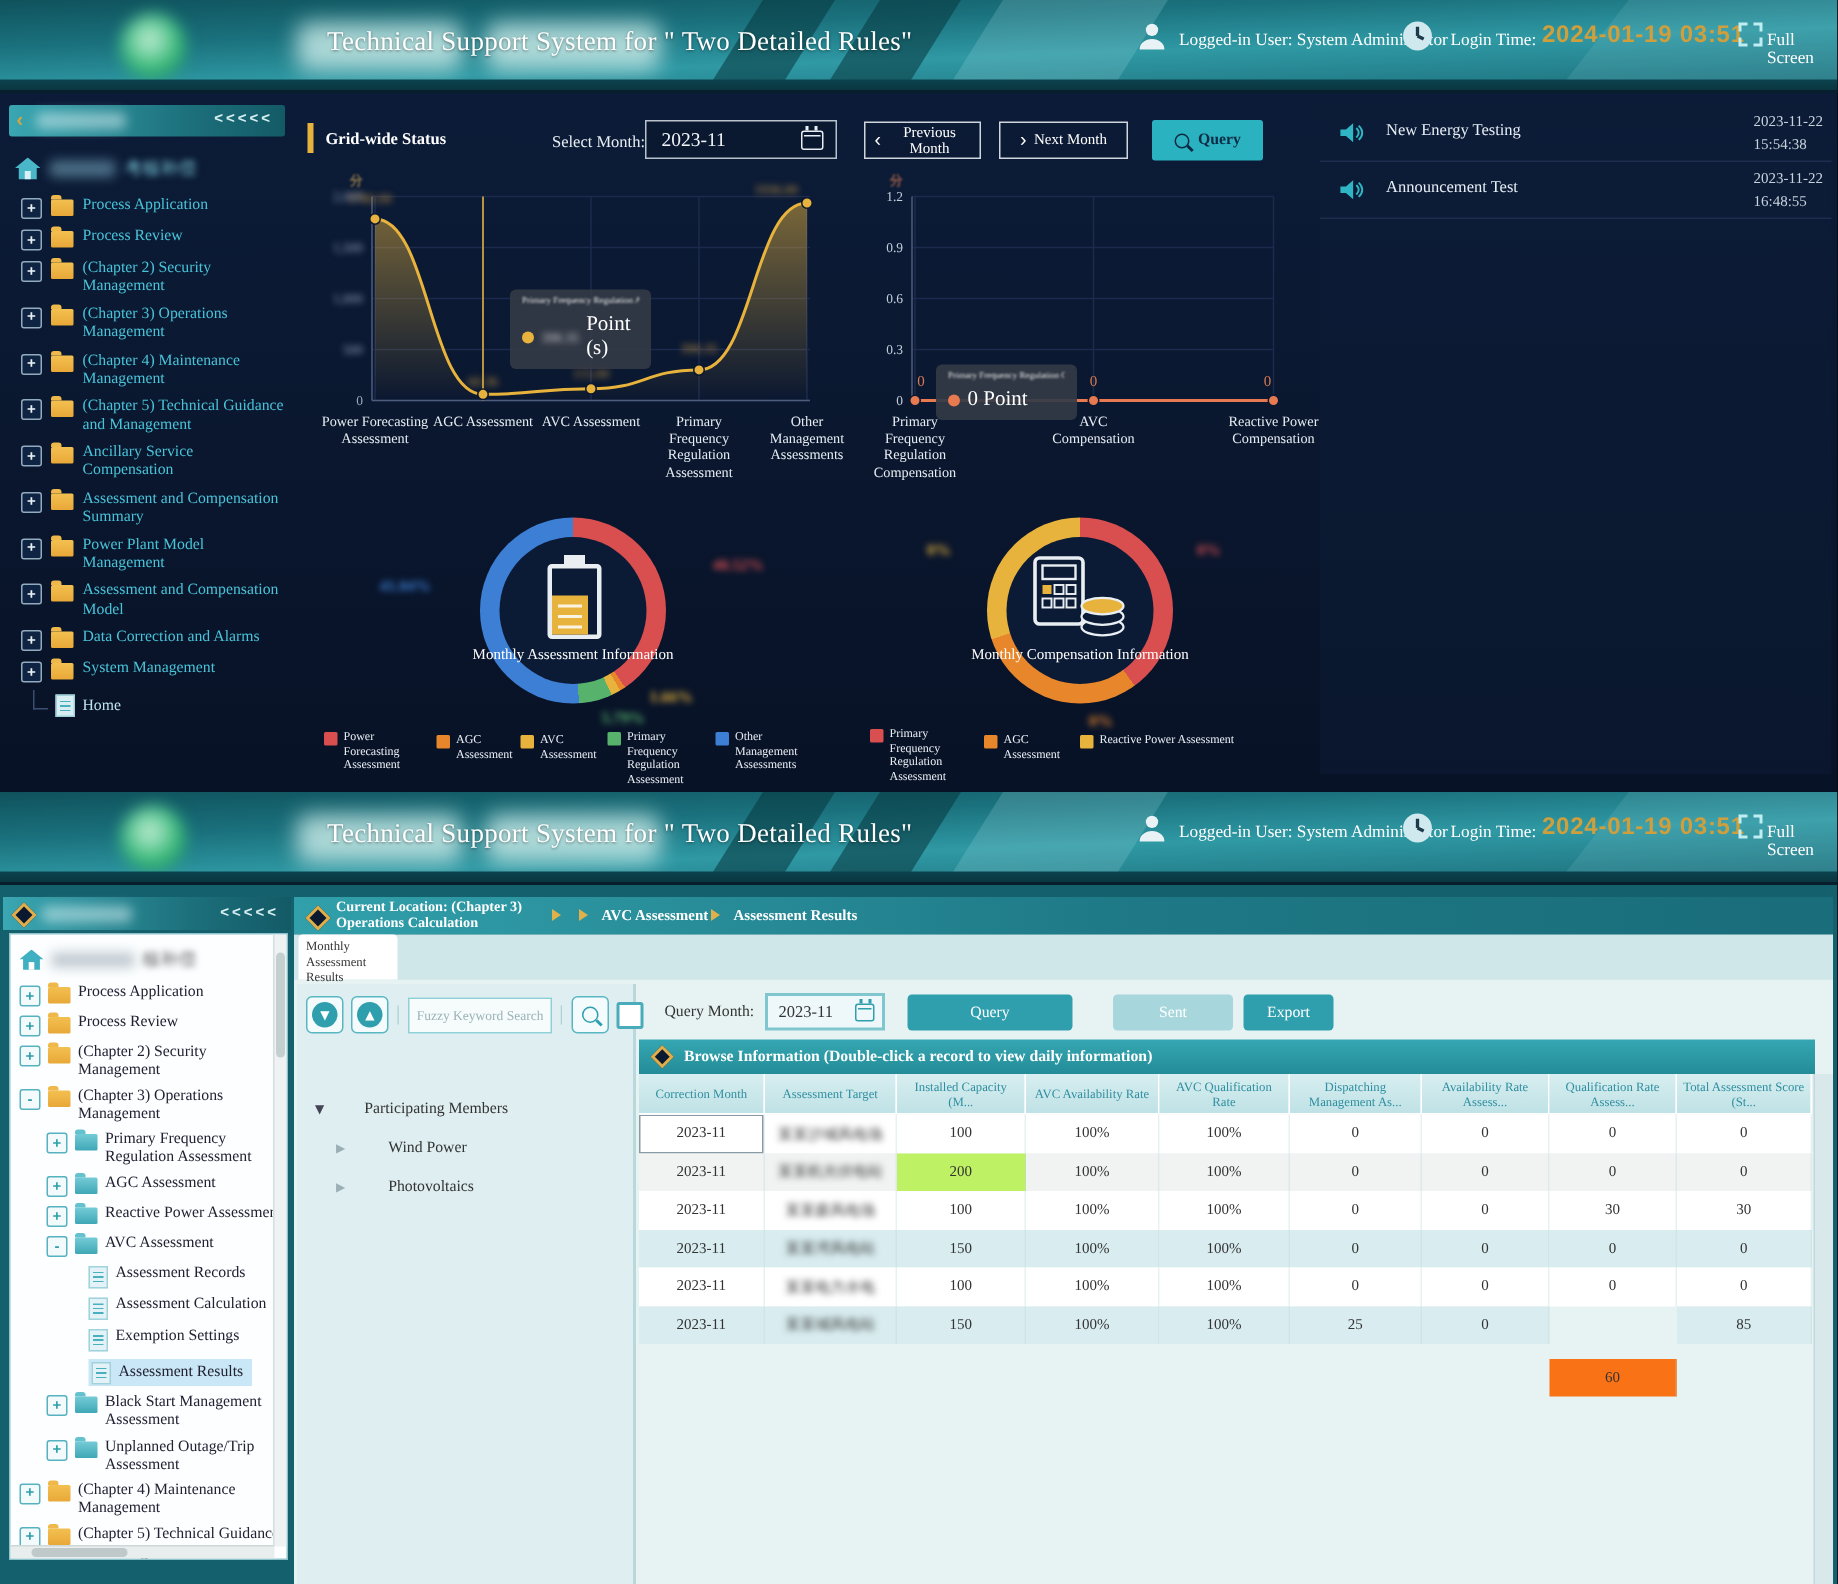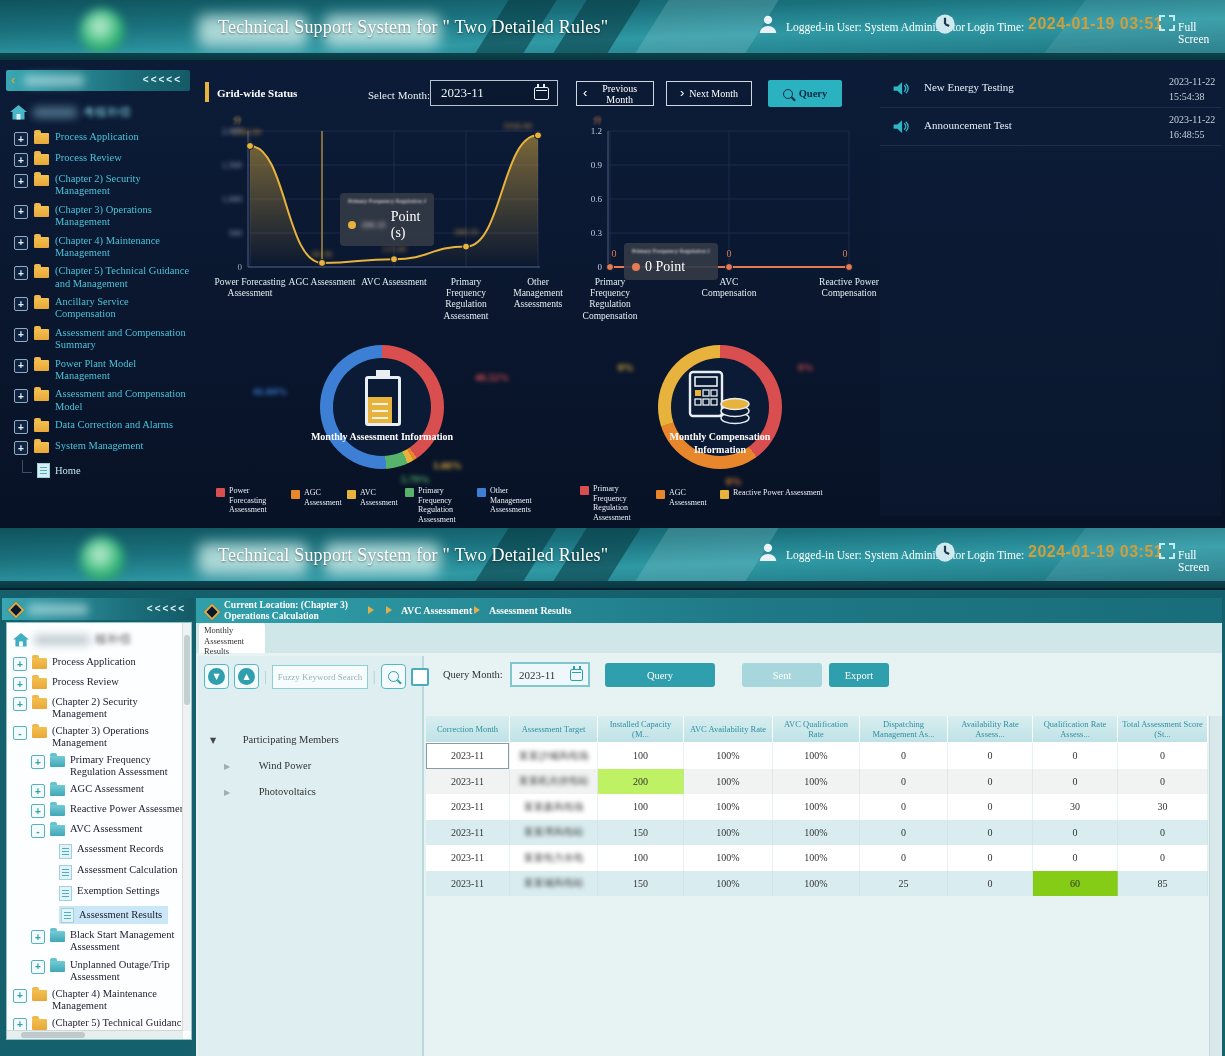--- a/index.html
+++ b/index.html
@@ -91,21 +91,21 @@
   .ttip .tt{font-size:6px;color:#e3e3e3;white-space:nowrap;overflow:hidden;}
   .ttip .tr{display:flex;align-items:center;gap:5px;margin-top:5px;}
   .ttip .dot{width:8px;height:8px;border-radius:50%;flex:none;}
   .ttip .tv{font-size:9px;color:#d6d6d6;} .ttip .tu{font-size:14px;color:#fff;}
 
   .donut{position:absolute;height:196px;}
   #donut1{left:9px;top:258px;width:360px;} #donut2{left:384px;top:258px;width:292px;}
   .ring{position:absolute;top:17px;width:124px;height:124px;border-radius:50%;}
   #donut1 .ring{left:115px;} #donut2 .ring{left:78px;}
   .hole{position:absolute;inset:13px;border-radius:50%;background:#0b1a35;}
-  .dtitle{position:absolute;top:102px;width:150px;text-align:center;font-weight:700;font-size:10px;color:#fff;line-height:1.3;}
+  .dtitle{position:absolute;top:102px;width:150px;text-align:center;font-weight:400;font-size:10px;color:#fff;line-height:1.3;}
   #donut1 .dtitle{left:102px;} #donut2 .dtitle{left:65px;}
   .pctl{position:absolute;font-size:10.5px;font-weight:700;}
   .lgd{position:absolute;display:flex;gap:4px;align-items:flex-start;}
   .lgd .sq{width:9px;height:9px;border-radius:1px;flex:none;margin-top:2px;}
   .lgd .lt{font-size:8px;line-height:1.2;color:#e8eef4;}
   .bat{position:absolute;left:160px;top:42px;width:36px;height:56px;}
   .bat .cap{position:absolute;top:0;left:11px;width:14px;height:6px;background:#e8eef2;}
   .bat .bodyb{position:absolute;top:6px;left:0;width:30px;height:44px;border:3px solid #e8eef2;border-radius:3px;}
   .bat .fillb{position:absolute;left:3px;bottom:3px;width:24px;height:26px;background:#e8b33c;}
   .bat .fillb::before{content:'';position:absolute;left:4px;top:6px;width:16px;height:2px;background:rgba(255,255,255,.85);
@@ -705,20 +705,24 @@
 
           <div class="tpanel">
             <span class="qm-label">Query Month:</span>
             <div class="qm-box">
               <input value="2023-11" style="">
               <span class="cal"></span>
             </div>
             <button class="bq">Query</button>
             <button class="bs">Sent</button>
             <button class="be">Export</button>
+            <div class="browse">
+              <span class="diamond"></span>
+              <span>Browse Information (Double-click a record to view daily information)</span>
+            </div>
             <div id="thead">
                 <div class="th" style="width: 84px;">Correction Month</div>
                 <div class="th" style="width: 88px;">Assessment Target</div>
                 <div class="th" style="width: 86px;">Installed Capacity (M...</div>
                 <div class="th" style="width: 89px;">AVC Availability Rate</div>
                 <div class="th" style="width: 87px;">AVC Qualification Rate</div>
                 <div class="th" style="width: 88px;">Dispatching Management As...</div>
                 <div class="th" style="width: 85px;">Availability Rate Assess...</div>
                 <div class="th" style="width: 85px;">Qualification Rate Assess...</div>
                 <div class="th" style="width: 90px;">Total Assessment Score (St...</div>
@@ -792,21 +796,21 @@
                 <div class="trw">
                   <div class="td" style="width: 84px; background: rgb(217, 237, 240);">2023-11</div>
                   <div class="td" style="width: 88px; background: rgb(217, 237, 240);">
                     <span class="bz2">某某城风电站</span>
                   </div>
                   <div class="td" style="width: 86px; background: rgb(217, 237, 240);">150</div>
                   <div class="td" style="width: 89px; background: rgb(217, 237, 240);">100%</div>
                   <div class="td" style="width: 87px; background: rgb(217, 237, 240);">100%</div>
                   <div class="td" style="width: 88px; background: rgb(217, 237, 240);">25</div>
                   <div class="td" style="width: 85px; background: rgb(217, 237, 240);">0</div>
-                  <div class="td" style="width: 85px; background: #84cc16;">60</div>
+                  <div class="td" style="width: 85px; background: #f97316; margin-top: 35px;">60</div>
                   <div class="td" style="width: 90px; background: rgb(217, 237, 240); text-align: center;">85</div>
                 </div>
               </div>
             <div class="rsb"></div>
           </div>
         </div>
       </div>
     </div>
   </section>
 </div>

